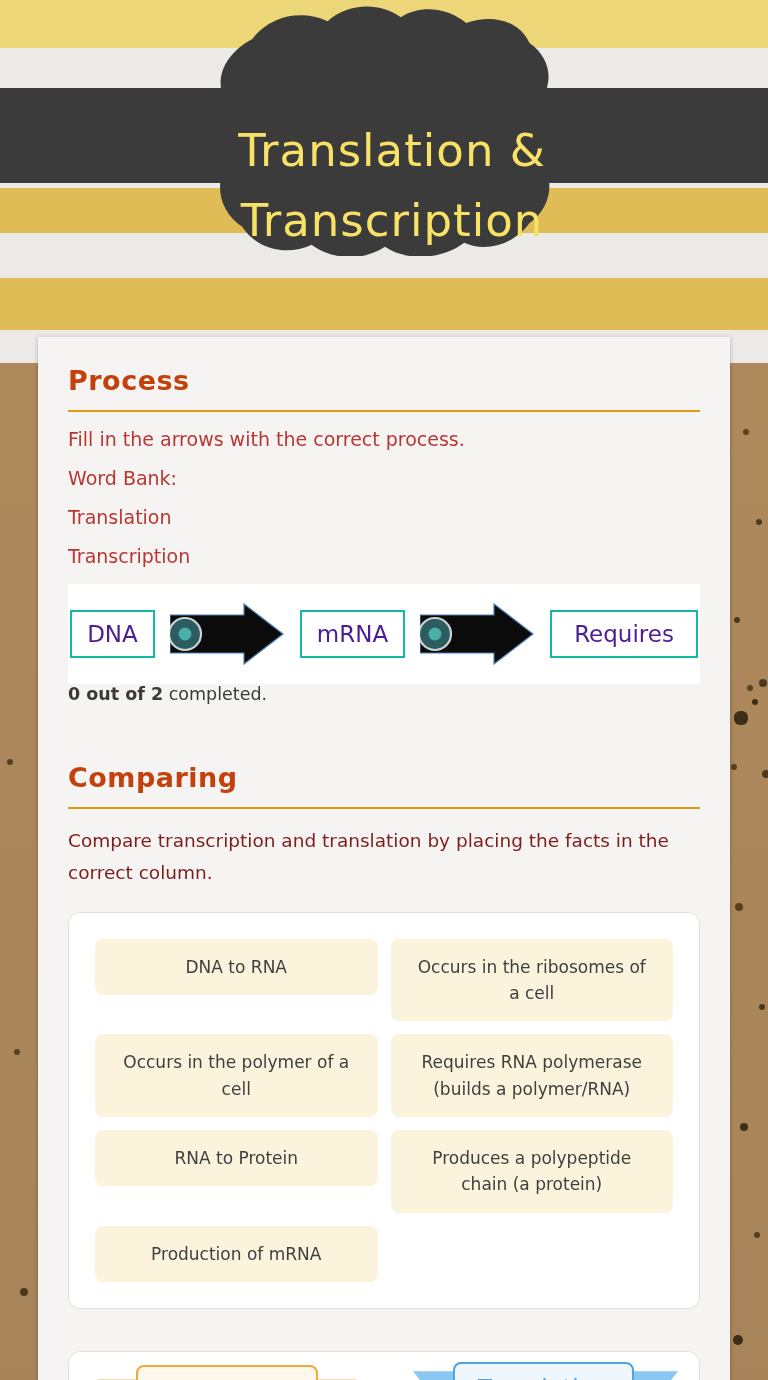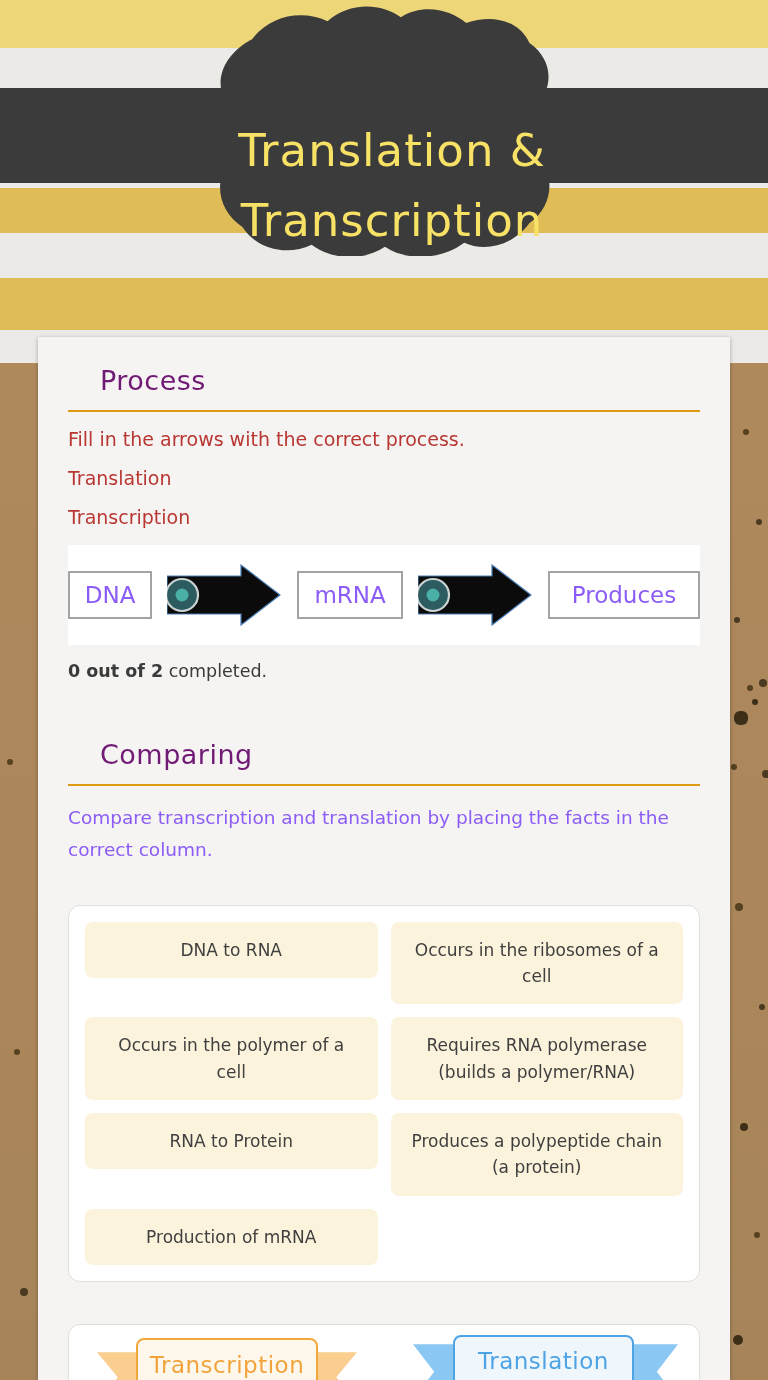--- a/index.html
+++ b/index.html
@@ -44,45 +44,45 @@
     text-align:center; color:#f8e266; font-weight:normal;
     font-size:45px; line-height:1.55; letter-spacing:1px;
   }
 
   
   .card{
     position:relative; z-index:2; width:692px; margin:-26px 0 0 38px;
     background:#f5f4f2; box-shadow:0 1px 4px rgba(0,0,0,.3);
     padding:28px 30px 60px 30px; min-height:1100px;
   }
-  h2.sec{ color:#701a75; font-size:27px; font-weight:normal; letter-spacing:.5px; margin-bottom:14px;margin-left:32px; }
+  h2.sec{ color:#c2410c; font-size:27px; font-weight:bold; letter-spacing:.5px; margin-bottom:14px; }
   .hr{ border:none; border-top:2px solid #de9a12; margin:0 0 16px 0; }
   .red-line{ color:#b93733; font-weight:normal; font-size:19px; margin-bottom:17px; }
 
   .diagram-panel{
     background:#ffffff; width:632px; height:100px; margin-top:8px;
     display:flex; align-items:center; justify-content:center; gap:15px;
     padding:0 10px;
   }
   .node-box{
-    background:#fff; border:2px solid #a3a3a3; color:#8b5cf6;
+    background:#fff; border:2px solid #14b8a6; color:#4c1d95;
     font-size:23px; padding:9px 15px; white-space:nowrap;
   }
   .node-box.wide{ padding:9px 22px; }
   .arrow-wrap{ position:relative; width:115px; height:62px; flex:0 0 auto; }
 
-  .progress{ margin-top:16px; font-size:17.5px; color:#3a3a3a; }
+  .progress{ font-size:17.5px; color:#3a3a3a; }
   .progress b{ font-weight:bold; }
 
   .comparing-gap{ height:58px; }
-  .compare-instr{ font-size:18.5px; color:#8b5cf6; line-height:1.75; margin:14px 0 38px 0; max-width:620px; }
+  .compare-instr{ font-size:18.5px; color:#7f1d1d; line-height:1.75; margin:14px 0 22px 0; max-width:620px; }
 
   .chips-panel{
     background:#fff; border:1px solid #e2e0dd; border-radius:12px;
-    padding:16px; display:grid; grid-template-columns:1fr 1fr; gap:13px 13px;
+    padding:26px; display:grid; grid-template-columns:1fr 1fr; gap:13px 13px;
     align-items:start;
   }
   .chip{
     background:#fbf3dc; border-radius:8px; padding:15px 20px;
     text-align:center; font-size:17px; color:#3f3f3f; line-height:1.55;
     cursor:grab;
   }
 
   
   .sort-panel{
@@ -127,20 +127,21 @@
     <div>Transcription</div>
   </div>
 </div>
 
 <div class="card">
 
   <h2 class="sec">Process</h2>
   <hr class="hr">
 
   <p class="red-line">Fill in the arrows with the correct process.</p>
+  <p class="red-line">Word Bank:</p>
   <p class="red-line">Translation</p>
   <p class="red-line">Transcription</p>
 
   <div class="diagram-panel">
     <div class="node-box">DNA</div>
 
     <div class="arrow-wrap">
       <svg width="115" height="62" viewBox="0 0 115 62">
         <polygon points="0,12 74,12 74,1 113,31 74,61 74,50 0,50" fill="#0b0b0b" stroke="#4a7fb5" stroke-width="1.2"></polygon>
         <circle cx="15" cy="31" r="16" fill="#2c5b60" stroke="#ccd3d3" stroke-width="2.2"></circle>
@@ -151,21 +152,21 @@
     <div class="node-box">mRNA</div>
 
     <div class="arrow-wrap">
       <svg width="115" height="62" viewBox="0 0 115 62">
         <polygon points="0,12 74,12 74,1 113,31 74,61 74,50 0,50" fill="#0b0b0b" stroke="#4a7fb5" stroke-width="1.2"></polygon>
         <circle cx="15" cy="31" r="16" fill="#2c5b60" stroke="#ccd3d3" stroke-width="2.2"></circle>
         <circle cx="15" cy="31" r="6.5" fill="#4aafa6"></circle>
       </svg>
     </div>
 
-    <div class="node-box wide">Produces</div>
+    <div class="node-box wide">Requires</div>
   </div>
 
   <p class="progress"><b>0 out of 2</b><span> completed.</span></p>
 
   <div class="comparing-gap"></div>
 
   <h2 class="sec">Comparing</h2>
   <hr class="hr">
 
   <p class="compare-instr">Compare transcription and translation by placing the facts in the correct column.</p>

